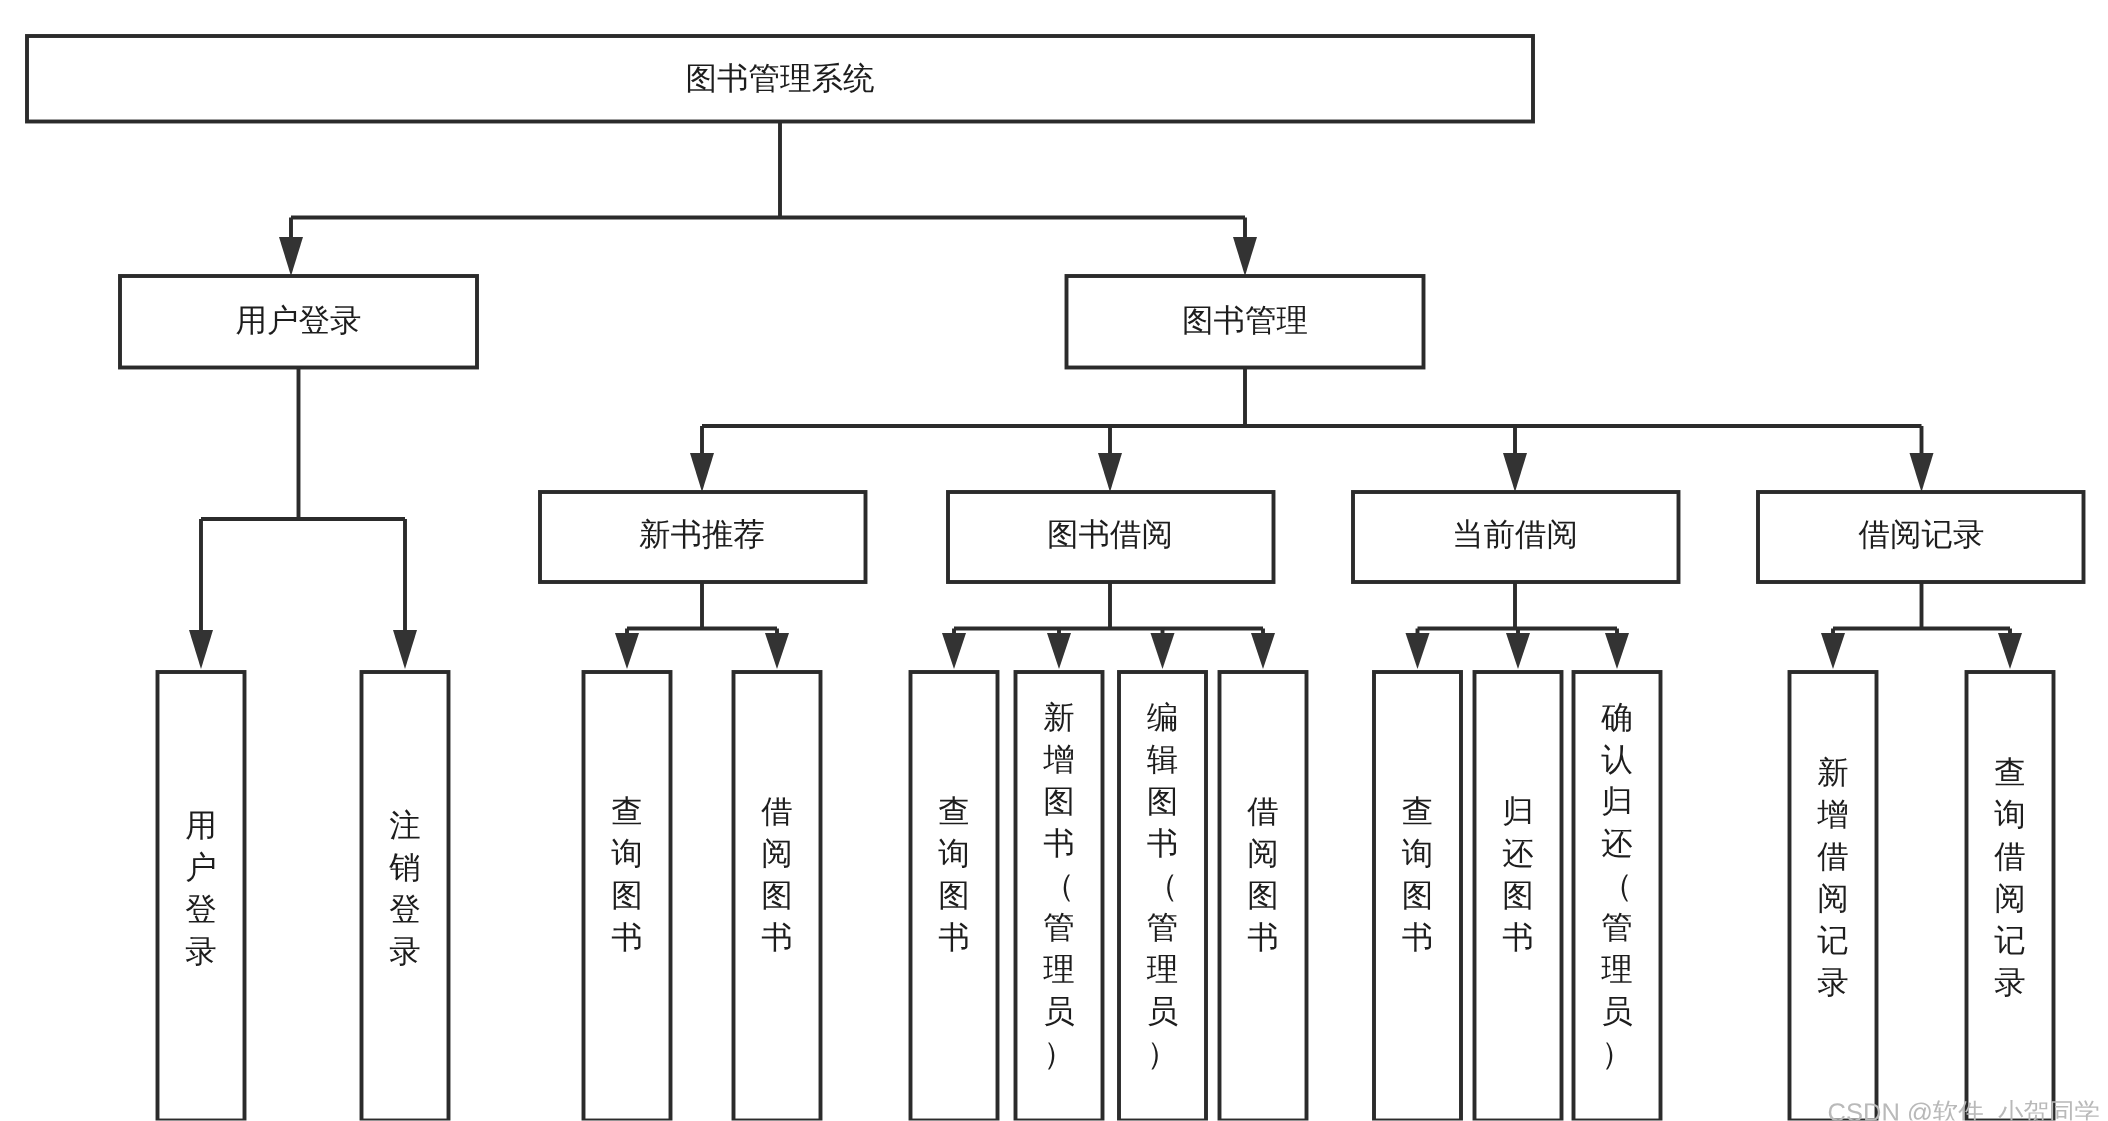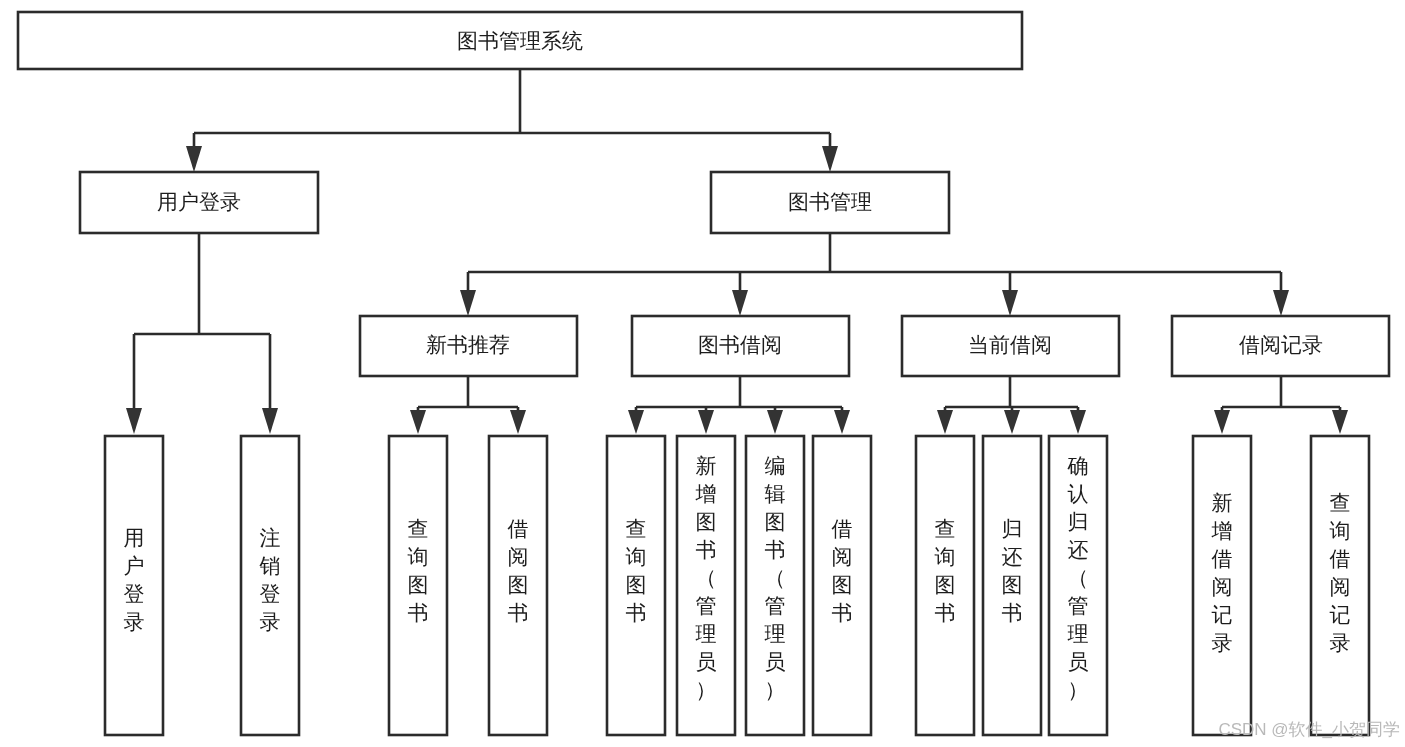--- a/index.html
+++ b/index.html
@@ -10,21 +10,21 @@
   body {
     width: 1405px;
     height: 747px;
     font-family: "Liberation Sans", "DejaVu Sans", sans-serif;
     overflow: hidden;
     position: relative;
   }
   #diagram-root {
     position: absolute;
     left: 0;
-    top: 0;
+    top: 12px;
     width: 1405px;
     height: 631px;
   }
   svg.flowchart {
     display: block;
     width: 1405px;
     height: 747px;
     background: #ffffff;
   }
   .node-rect {

